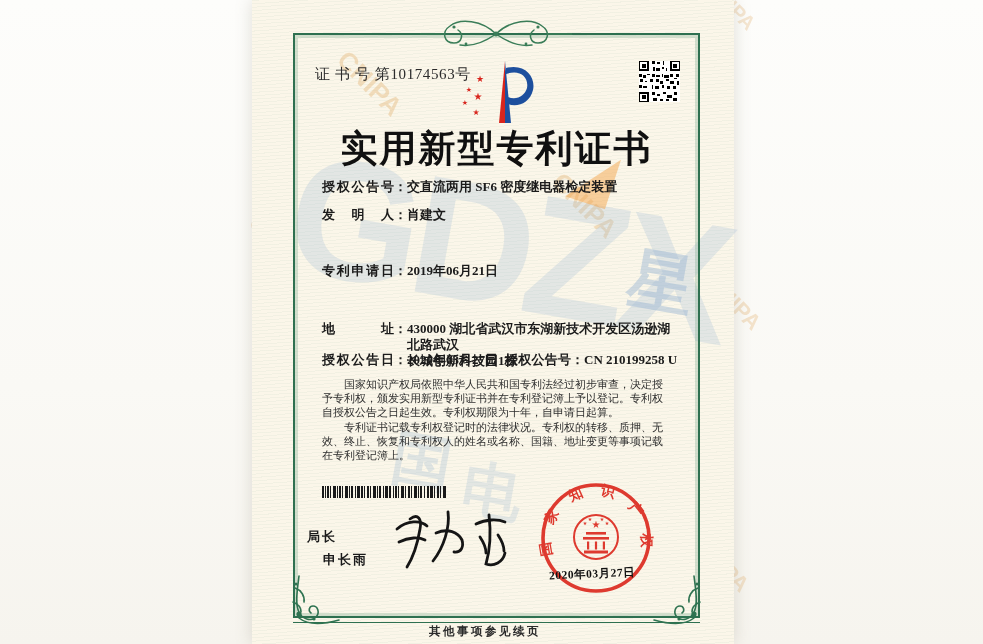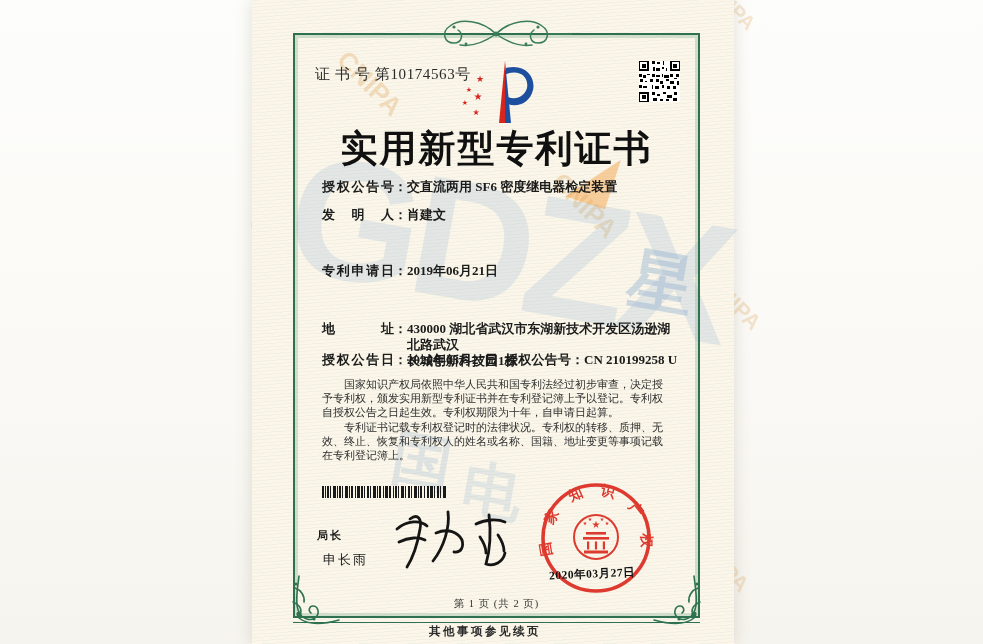--- a/index.html
+++ b/index.html
@@ -33,22 +33,22 @@
   .fvalue{display:inline-block;vertical-align:top;width:268px;font-weight:600;white-space:pre-line;}
   .g2{position:absolute;left:183px;top:0;white-space:nowrap;}
   .g2 .flabel{width:66px;}
 
   
   .bodytext{position:absolute;left:322px;top:377px;width:341px;font-size:11px;
             line-height:14px;color:#2e2e2e;text-align:justify;}
   .bodytext p{margin:0 0 1px 0;text-indent:2em;}
 
   
-  .director-title{position:absolute;left:317px;top:528px;font-size:11px;font-weight:700;color:#1a1a1a;letter-spacing:2px;}
-  .director-name{position:absolute;left:323px;top:551px;font-size:13px;font-weight:400;color:#1a1a1a;letter-spacing:2px;}
+  .director-title{position:absolute;left:307px;top:528px;font-size:13px;font-weight:700;color:#1a1a1a;letter-spacing:2px;}
+  .director-name{position:absolute;left:323px;top:551px;font-size:13px;font-weight:700;color:#1a1a1a;letter-spacing:2px;}
   .seal-date{position:absolute;left:549px;top:566px;width:110px;font-size:11.5px;font-weight:700;
              color:#111;letter-spacing:.5px;transform:rotate(-2.5deg);}
 
   
   .page-info{position:absolute;left:293px;top:597px;width:407px;text-align:center;
              font-size:10.5px;color:#333;letter-spacing:1px;}
   .cont-note{position:absolute;left:244px;top:624px;width:482px;text-align:center;
              font-size:11.5px;font-weight:700;color:#2b2b2b;letter-spacing:2.5px;}
 
   
@@ -308,16 +308,15 @@
         <rect x="45" y="57" width="26" height="2.6"></rect>
         <rect x="49" y="61.5" width="2.2" height="8"></rect>
           <rect x="56.9" y="61.5" width="2.2" height="8"></rect>
           <rect x="64.8" y="61.5" width="2.2" height="8"></rect>
         <rect x="46" y="70.5" width="24" height="3"></rect>
       </g>
     </g>
   </svg>
   <div class="seal-date">2020年03月27日</div>
 
-  <div class="page-info">第 1 页 (共 2 页)</div>
   <div class="cont-note">其他事项参见续页</div>
 
 </div>
 
 </body></html>

